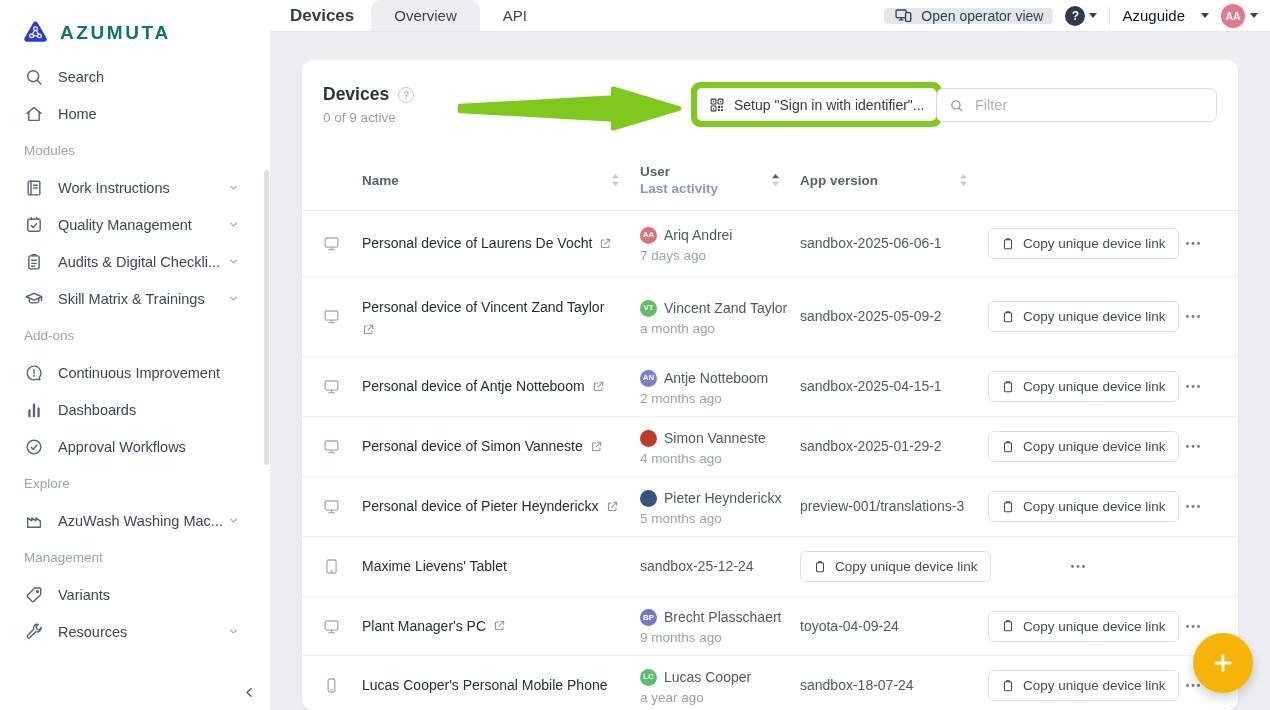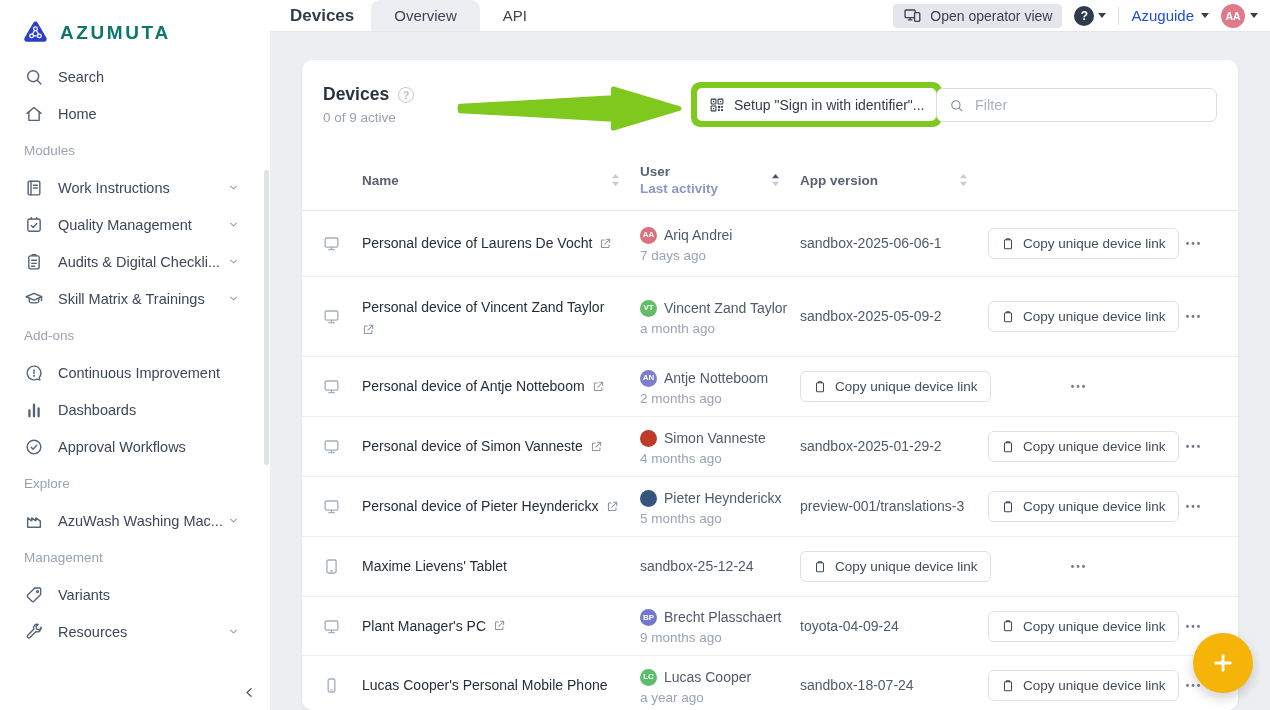--- a/index.html
+++ b/index.html
@@ -25,28 +25,28 @@
   .collapse svg{width:15px;height:15px;}
 
   
   .main{position:absolute;left:270px;top:0;width:1000px;height:100%;background:#EDEEF1;}
   .topbar{position:relative;height:31px;background:#fff;border-bottom:1px solid #E4E6EA;display:flex;align-items:stretch;}
   .tb-title{font-size:17px;font-weight:600;color:#333C48;padding-left:20px;display:flex;align-items:center;}
   .tab{display:flex;align-items:center;padding:0 23px;font-size:15px;color:#3C4552;border-radius:9px 9px 0 0;cursor:pointer;}
   .tab.first{margin-left:17px;}
   .tab.active{background:#EDEEF1;}
   .tb-right{margin-left:auto;display:flex;align-items:center;gap:12px;padding-right:12px;}
-  .op-btn{display:flex;align-items:center;gap:8px;background:#E4E6EB;border:none;border-radius:4px;height:24px;padding:0 10px;font-size:14px;color:#39414D;font-family:inherit;cursor:pointer;}
+  .op-btn{display:flex;align-items:center;gap:8px;background:#E4E6EB;border:none;border-radius:4px;height:16px;padding:0 10px;font-size:14px;color:#39414D;font-family:inherit;cursor:pointer;}
   .op-btn svg{width:19px;height:19px;color:#39414D;}
   .help-wrap{display:flex;align-items:center;gap:4px;cursor:pointer;}
   .help{width:20px;height:20px;border-radius:50%;background:#2E3A4E;color:#fff;font-size:12px;font-weight:700;display:flex;align-items:center;justify-content:center;}
   .caret{display:flex;width:8px;height:5px;color:#39414D;}
   .caret svg{width:100%;height:100%;}
   .tb-div{width:1px;height:18px;background:#D7DBE1;}
-  .guide{display:flex;align-items:center;gap:7px;font-size:15px;color:#1d4ed8;cursor:pointer;}
+  .guide{display:flex;align-items:center;gap:16px;font-size:15px;color:#0f172a;cursor:pointer;}
   .av-wrap{display:flex;align-items:center;gap:5px;cursor:pointer;}
   .tb-avatar{width:24px;height:24px;border-radius:50%;color:#fff;font-size:10.5px;font-weight:700;display:flex;align-items:center;justify-content:center;}
 
   
   .card{position:absolute;left:32px;top:60px;width:936px;height:650px;background:#fff;border-radius:10px;
         box-shadow:0 1px 3px rgba(25,35,55,.07);overflow:hidden;}
   .card-head{position:relative;height:90px;}
   .head-title{position:absolute;left:21px;top:24px;}
   .ht-row{display:flex;align-items:center;gap:9px;}
   .ht-row h1{margin:0;font-size:17.5px;color:#2A3340;font-weight:700;}
@@ -476,20 +476,21 @@
                 </svg>
               </span>
     </div>
     <div class="c-user">
       <div class="u-line">
         <span class="avatar" style="background:#7B80CE">AN</span>
         <span>Antje Notteboom</span>
       </div>
       <div class="u-time">2 months ago</div>
     </div>
+    <div class="c-app">sandbox-2025-04-15-1</div>
     <div class="c-btn">
       <button class="copy-btn">
         <span style="display:flex;width:14px;height:14px;color:#3F4855;">
                   <svg viewBox="0 0 24 24" fill="none" stroke="currentColor" stroke-width="1.8" stroke-linecap="round" stroke-linejoin="round">
                     <rect x="6" y="4.8" width="12" height="15.4" rx="1.8"></rect>
                     <path d="M9.4 4.8V3.2h5.2v1.6"></path>
                   </svg>
                 </span>
         <span>Copy unique device link</span>
       </button>

